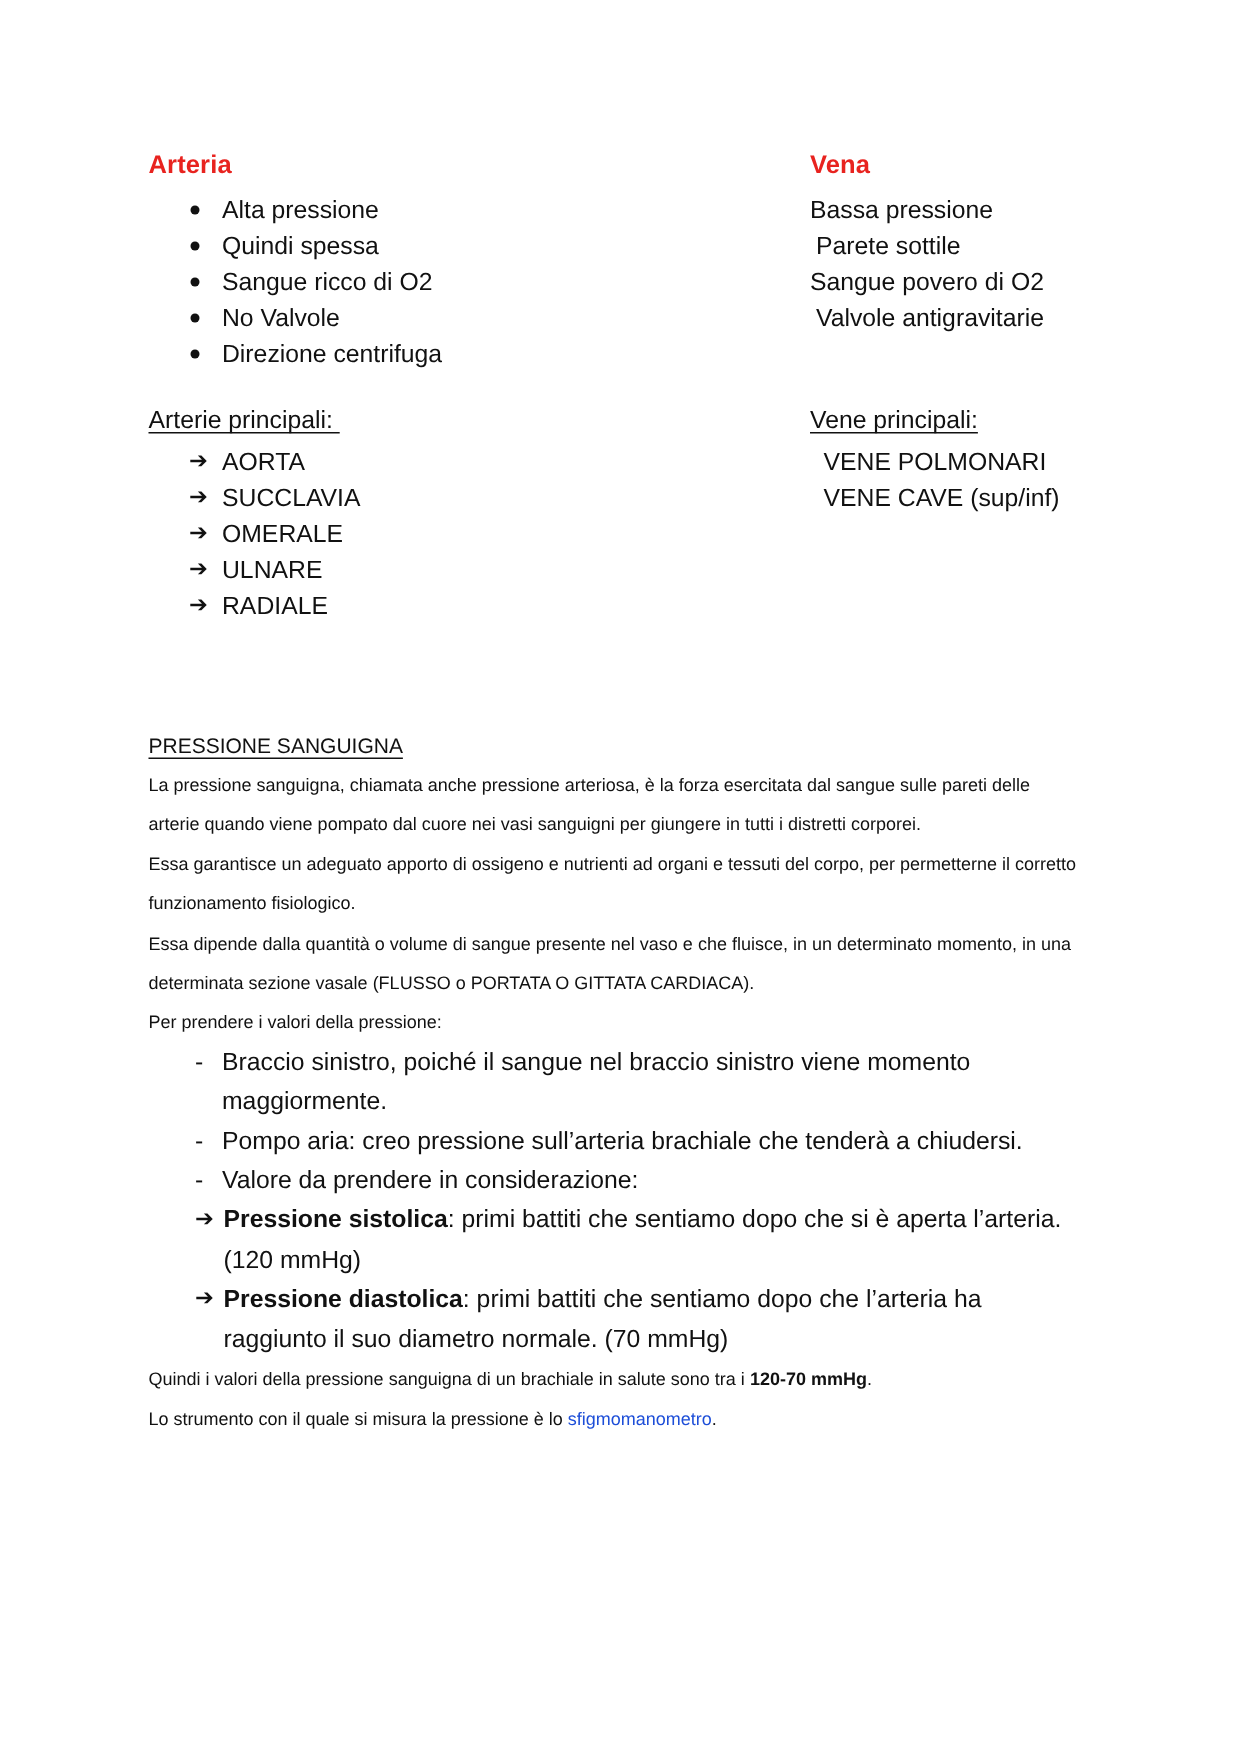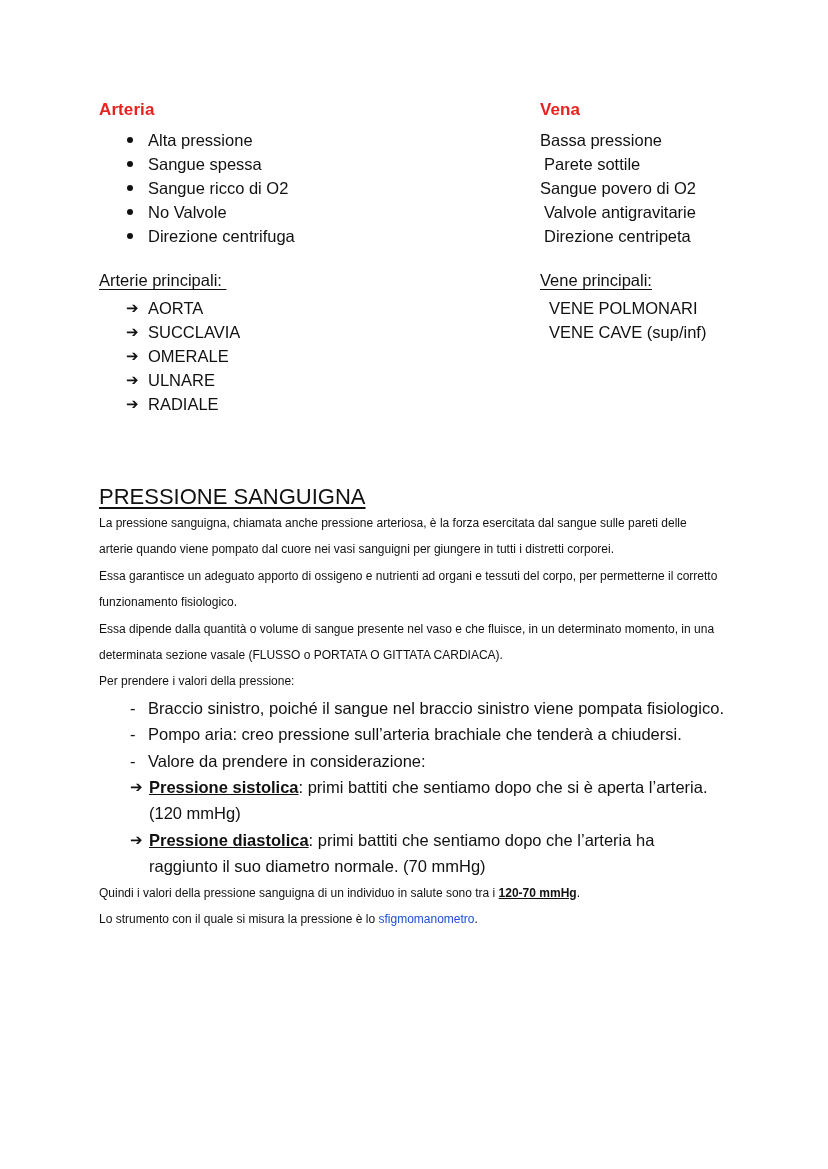--- a/index.html
+++ b/index.html
@@ -137,21 +137,21 @@
   ul.plain.vessel-names li { padding-left: 9px; }
 
   
   .prose {
     position: absolute;
     left: 99px;
     top: 484px;
     width: 625px;
   }
   .prose h2 {
-    font-size: 22px;
+    font-size: 14px;
     line-height: 26px;
     font-weight: normal;
     text-decoration: underline;
     text-underline-offset: 2.5px;
     margin: 0;
     display: inline-block;
   }
   .prose p {
     font-size: 12px;
     line-height: 26.4px;
@@ -185,49 +185,48 @@
     line-height: 26.4px;
     padding-left: 50px;
   }
   ul.subarrows > li .arw {
     position: absolute;
     left: 31px;
     top: 0;
     font-size: 15px;
     line-height: 26.4px;
   }
-  .b { font-weight: bold; text-decoration: underline; }
+  .b { font-weight: bold; }
   .red { color: #1d4ed8; }
 </style>
 </head>
 <body>
 
 <div class="page">
 
   <section class="compare">
 
     <div class="col-left">
       <div class="vessel-title">Arteria</div>
       <ul class="bullets">
         <li><span class="dot"></span><span>Alta pressione</span></li>
-        <li><span class="dot"></span><span>Sangue spessa</span></li>
+        <li><span class="dot"></span><span>Quindi spessa</span></li>
         <li><span class="dot"></span><span>Sangue ricco di O2</span></li>
         <li><span class="dot"></span><span>No Valvole</span></li>
         <li><span class="dot"></span><span>Direzione centrifuga</span></li>
       </ul>
     </div>
 
     <div class="col-right">
       <div class="vessel-title">Vena</div>
       <ul class="plain">
         <li>Bassa pressione</li>
         <li class="indent1">Parete sottile</li>
         <li>Sangue povero di O2</li>
         <li class="indent1">Valvole antigravitarie</li>
-        <li class="indent1">Direzione centripeta</li>
       </ul>
     </div>
   </section>
 
   <section class="principals">
 
     <div class="prin-left">
       <div class="sub-head">Arterie principali: </div>
       <ul class="arrows">
         <li><span class="arw">➔</span><span>AORTA</span></li>
@@ -250,34 +249,34 @@
   <section class="prose">
 
     <h2>PRESSIONE SANGUIGNA</h2>
 
     <p>La pressione sanguigna, chiamata anche pressione arteriosa, è la forza esercitata dal sangue sulle pareti delle arterie quando viene pompato dal cuore nei vasi sanguigni per giungere in tutti i distretti corporei.</p>
     <p>Essa garantisce un adeguato apporto di ossigeno e nutrienti ad organi e tessuti del corpo, per permetterne il corretto funzionamento fisiologico.</p>
     <p>Essa dipende dalla quantità o volume di sangue presente nel vaso e che fluisce, in un determinato momento, in una determinata sezione vasale (FLUSSO o PORTATA O GITTATA CARDIACA).</p>
     <p>Per prendere i valori della pressione:</p>
 
     <ul class="dashes">
-      <li><span class="dash">-</span><span>Braccio sinistro, poiché il sangue nel braccio sinistro viene pompata fisiologico.</span></li>
+      <li><span class="dash">-</span><span>Braccio sinistro, poiché il sangue nel braccio sinistro viene momento maggiormente.</span></li>
       <li><span class="dash">-</span><span>Pompo aria: creo pressione sull’arteria brachiale che tenderà a chiudersi.</span></li>
       <li><span class="dash">-</span><span>Valore da prendere in considerazione:</span></li>
     </ul>
 
     <ul class="subarrows">
       <li>
         <span class="arw">➔</span>
         <span class="b">Pressione sistolica</span><span>: primi battiti che sentiamo dopo che si è aperta l’arteria. (120 mmHg)</span>
       </li>
       <li>
         <span class="arw">➔</span>
         <span class="b">Pressione diastolica</span><span>: primi battiti che sentiamo dopo che l’arteria ha raggiunto il suo diametro normale. (70 mmHg)</span>
       </li>
     </ul>
 
-    <p><span>Quindi i valori della pressione sanguigna di un individuo in salute sono tra i </span><span class="b">120-70 mmHg</span><span>.</span></p>
+    <p><span>Quindi i valori della pressione sanguigna di un brachiale in salute sono tra i </span><span class="b">120-70 mmHg</span><span>.</span></p>
 
     <p><span>Lo strumento con il quale si misura la pressione è lo </span><span class="red">sfigmomanometro</span><span>.</span></p>
   </section>
 
 </div>
 
 </body></html>

